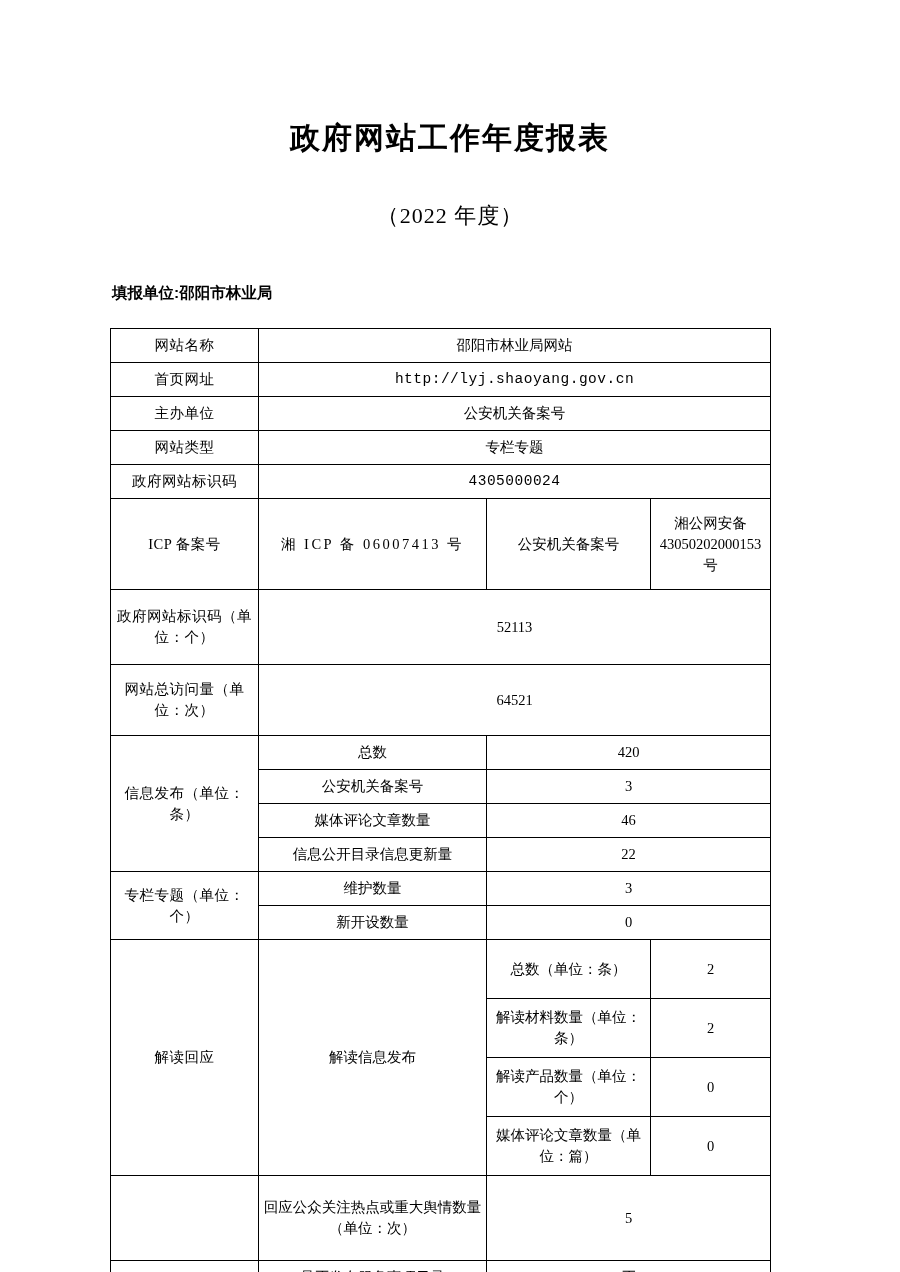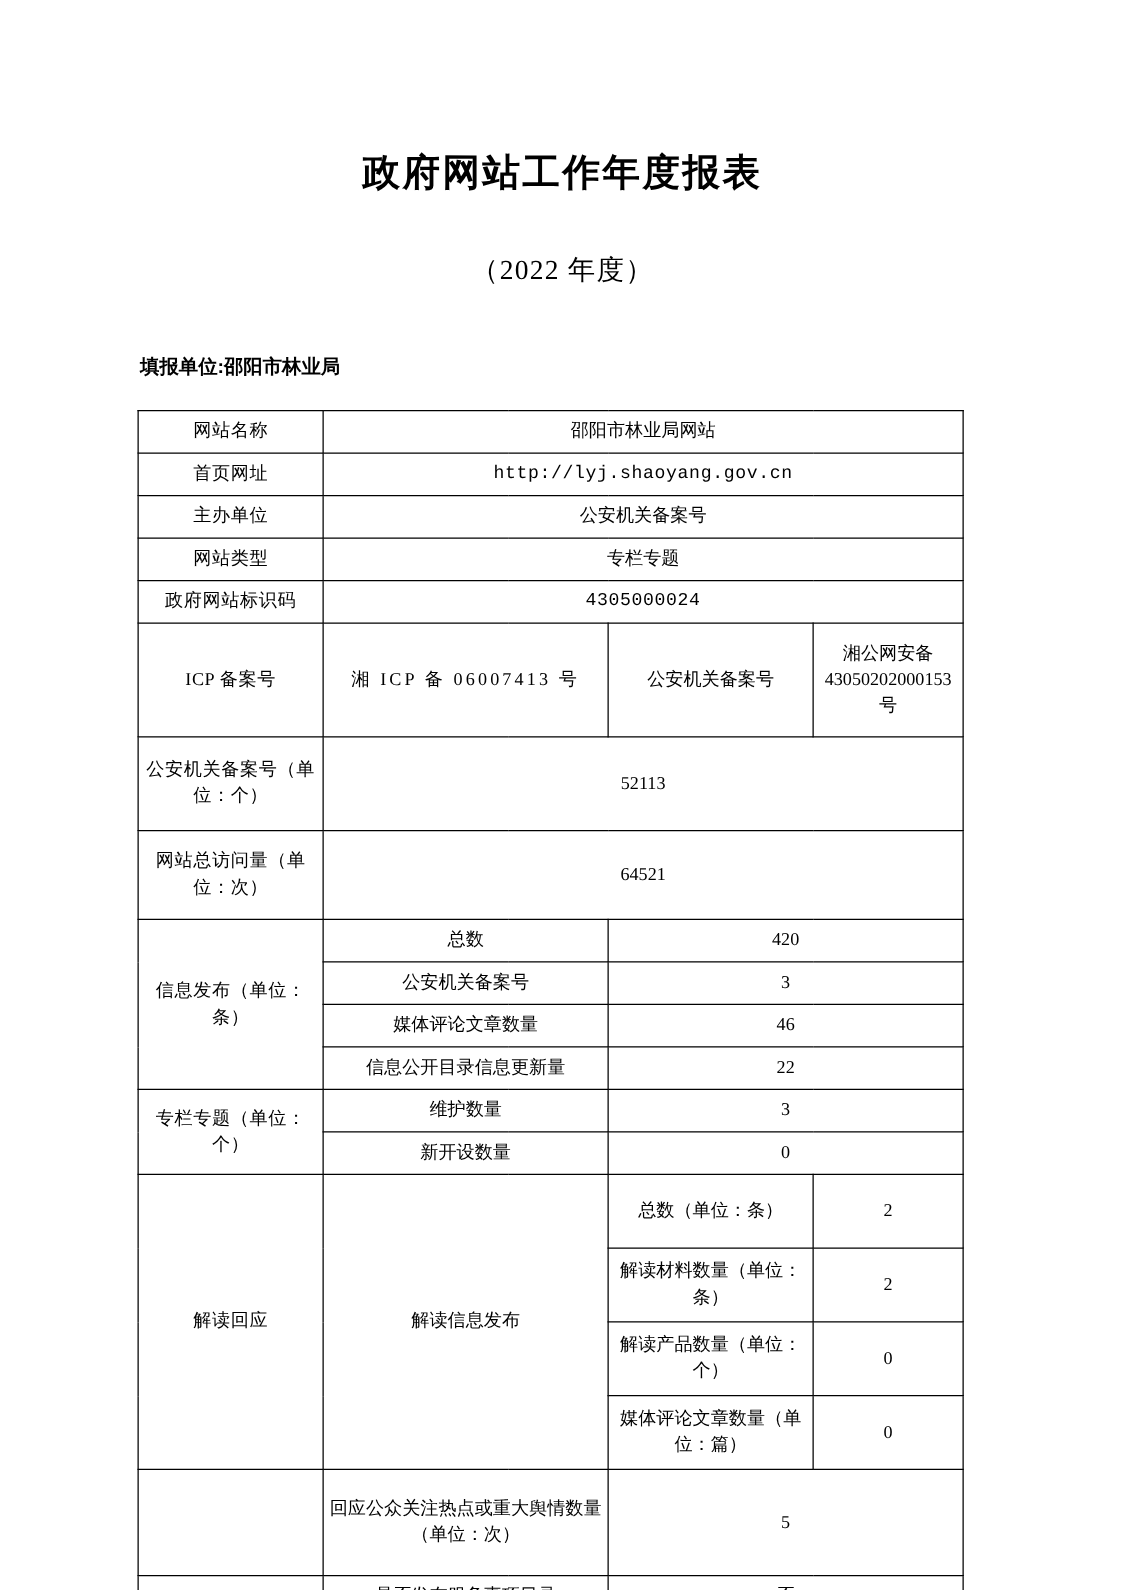--- a/index.html
+++ b/index.html
@@ -112,21 +112,21 @@
         <td class="label">政府网站标识码</td>
         <td colspan="4" class="mono">4305000024</td>
       </tr>
       <tr>
         <td class="label" style="height:78px">ICP 备案号</td>
         <td colspan="2" class="icp-val">湘 ICP 备 06007413 号</td>
         <td>公安机关备案号</td>
         <td>湘公网安备 43050202000153 号</td>
       </tr>
       <tr>
-        <td class="label" style="height:62px">公安机关备案号（单位：个）</td>
+        <td class="label" style="height:62px">政府网站标识码（单位：个）</td>
         <td colspan="4">52113</td>
       </tr>
       <tr>
         <td class="label" style="height:58px">网站总访问量（单位：次）</td>
         <td colspan="4">64521</td>
       </tr>
 
       <tr>
         <td class="label" rowspan="4">信息发布（单位：条）</td>
         <td colspan="2">总数</td>

